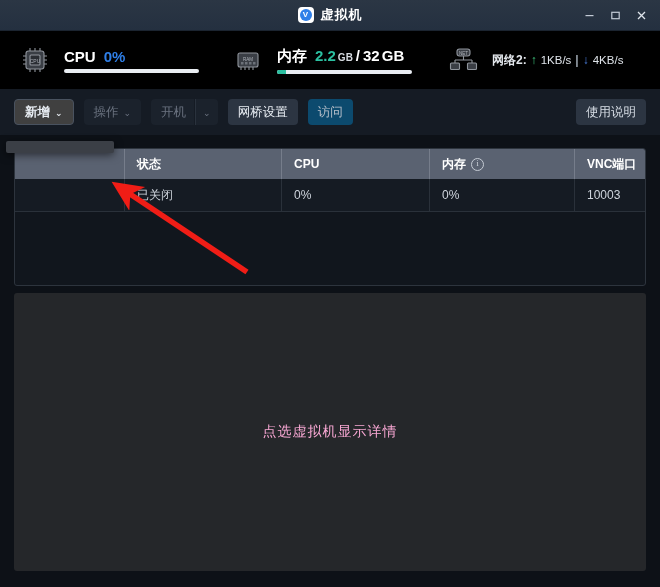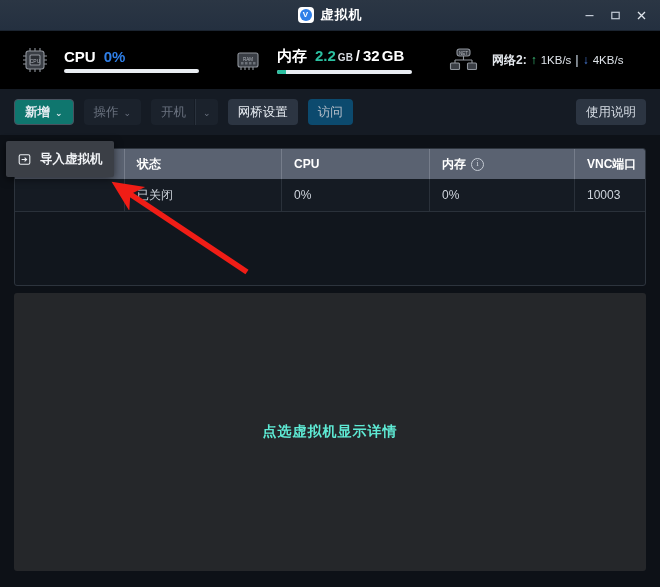--- a/index.html
+++ b/index.html
@@ -118,21 +118,21 @@
   .tb {
     height: 26px;
     border-radius: 4px;
     display: flex; align-items: center;
     padding: 0 10px;
     font-size: 12.5px;
     box-sizing: border-box;
     gap: 5px;
     white-space: nowrap;
   }
-  .tb.primary { background: #0f766e; color: #e8edf3; border: 1px solid #49525f; font-weight: bold; }
+  .tb.primary { background: #404040; color: #e8edf3; border: 1px solid #49525f; font-weight: bold; }
   .tb.muted { background: #1b222c; color: #6b7380; }
   .tb.split-l { background: #1b222c; color: #6b7380; border-radius: 4px 0 0 4px; padding-right: 8px; }
   .tb.split-r { background: #1b222c; color: #6b7380; border-radius: 0 4px 4px 0; padding: 0 7px; margin-left: -9px; border-left: 1px solid #2a323d; }
   .tb.solid { background: #2c3542; color: #e8edf3; font-weight: normal; }
   .tb.plain { background: #0c4a6e; color: #b9c1cb; }
   .tb.right { margin-left: auto; background: #2c3542; color: #d9dfe7; }
   .caret { font-size: 9px; line-height: 1; position: relative; top: 1px;}
 
   
   .table-panel {
@@ -204,22 +204,22 @@
     width: 632px;
     height: 278px;
     background: #25272a;
     border-radius: 3px;
     display: flex;
     align-items: center;
     justify-content: center;
   }
   .detail-text {
     font-size: 14px;
-    font-weight: bold;
-    color: #5eead4;
+    font-weight: normal;
+    color: #f9a8d4;
     letter-spacing: 1px;
     text-align: right;
   }
 
   
   .menu {
     position: absolute;
     left: 6px;
     top: 141px;
     width: 108px;
@@ -406,29 +406,20 @@
     <div class="td c3">0%</div>
     <div class="td c4">10003</div>
   </div>
 </div>
 
 <div class="detail-panel">
   <div class="detail-text">点选虚拟机显示详情</div>
 </div>
 
 <div class="menu">
-  <div class="menu-item">
-    <span class="mi-icon">
-      <svg width="13" height="13" viewBox="0 0 13 13">
-        <rect x="1.2" y="1.8" width="10.6" height="9.4" rx="1.5" fill="none" stroke="#eceff3" stroke-width="1.1"></rect>
-        <path d="M3.6 6.5 H8.4 M6.6 4.6 L8.6 6.5 L6.6 8.4" fill="none" stroke="#eceff3" stroke-width="1.1"></path>
-      </svg>
-    </span>
-    <span>导入虚拟机</span>
-  </div>
 </div>
 
 <svg class="arrow-layer" viewBox="0 0 660 587">
   <defs>
     <marker id="arrowhead" markerWidth="6" markerHeight="6" refX="4.2" refY="3" orient="auto">
       <path d="M0,0.4 L5.6,3 L0,5.6 L1.5,3 Z" fill="#f01d16"></path>
     </marker>
   </defs>
   <path d="M247,272 L118,186" stroke="#f01d16" stroke-width="5.5" fill="none" stroke-linecap="butt" marker-end="url(#arrowhead)"></path>
 </svg>

